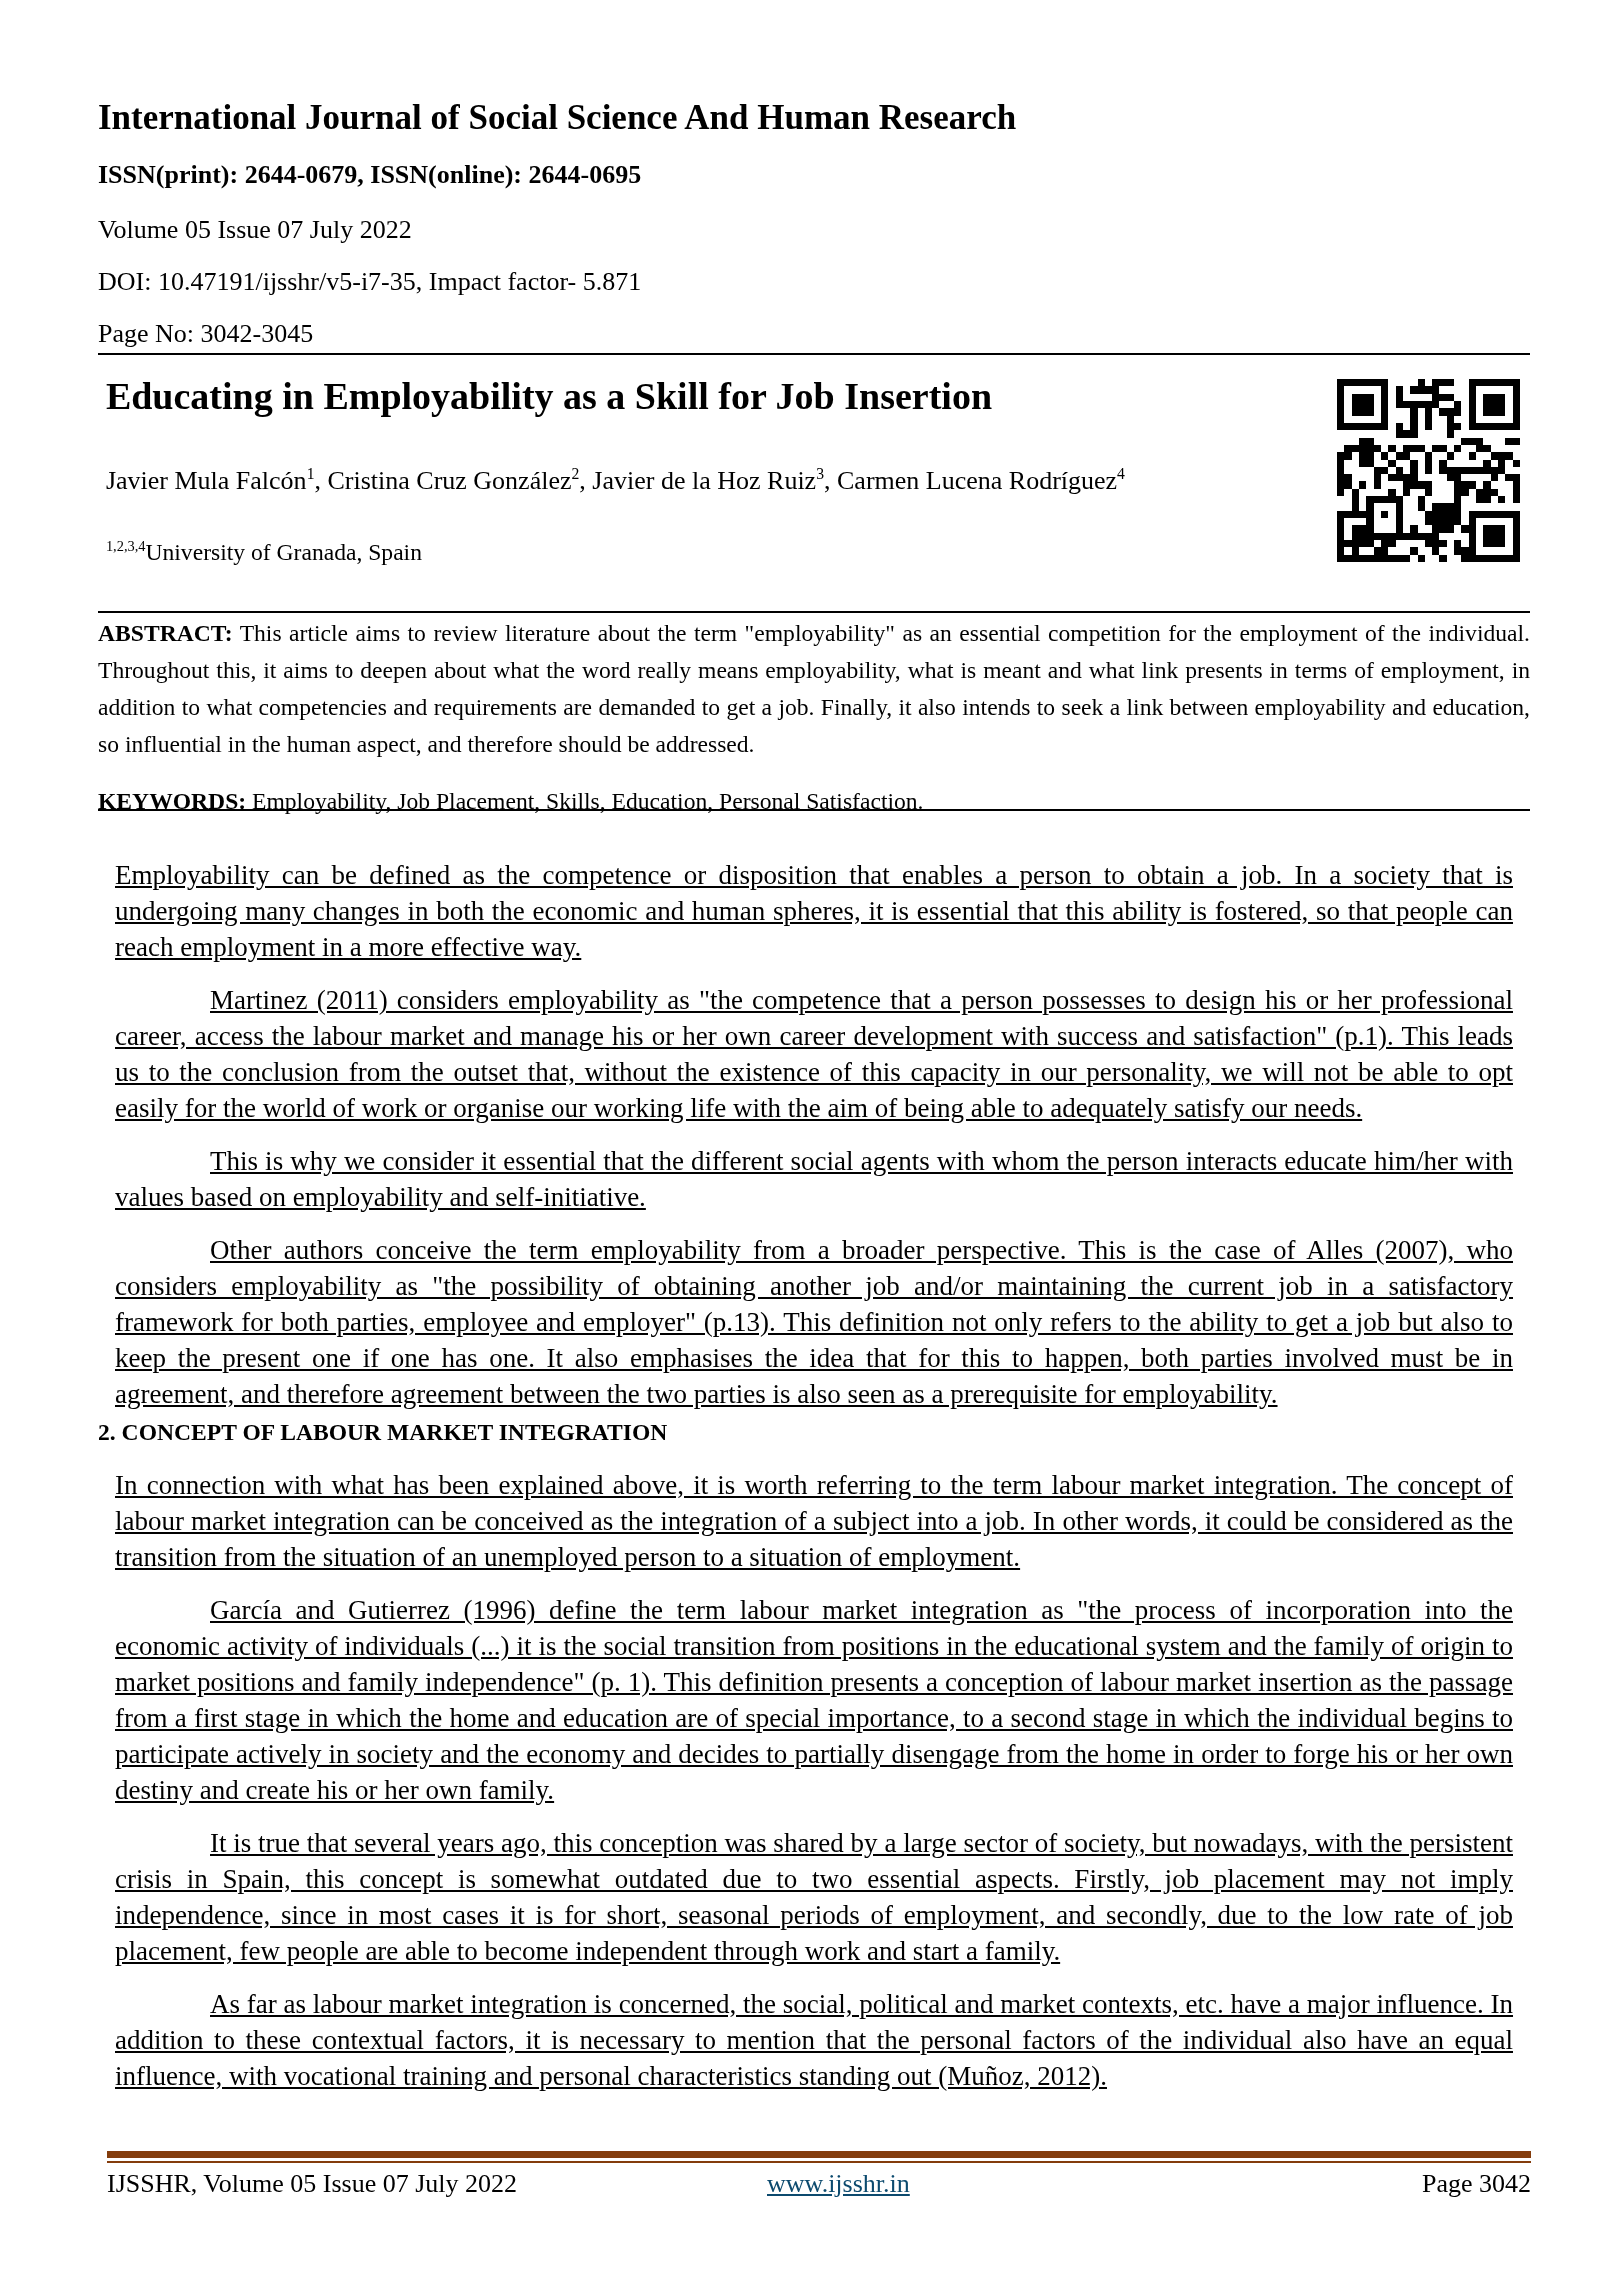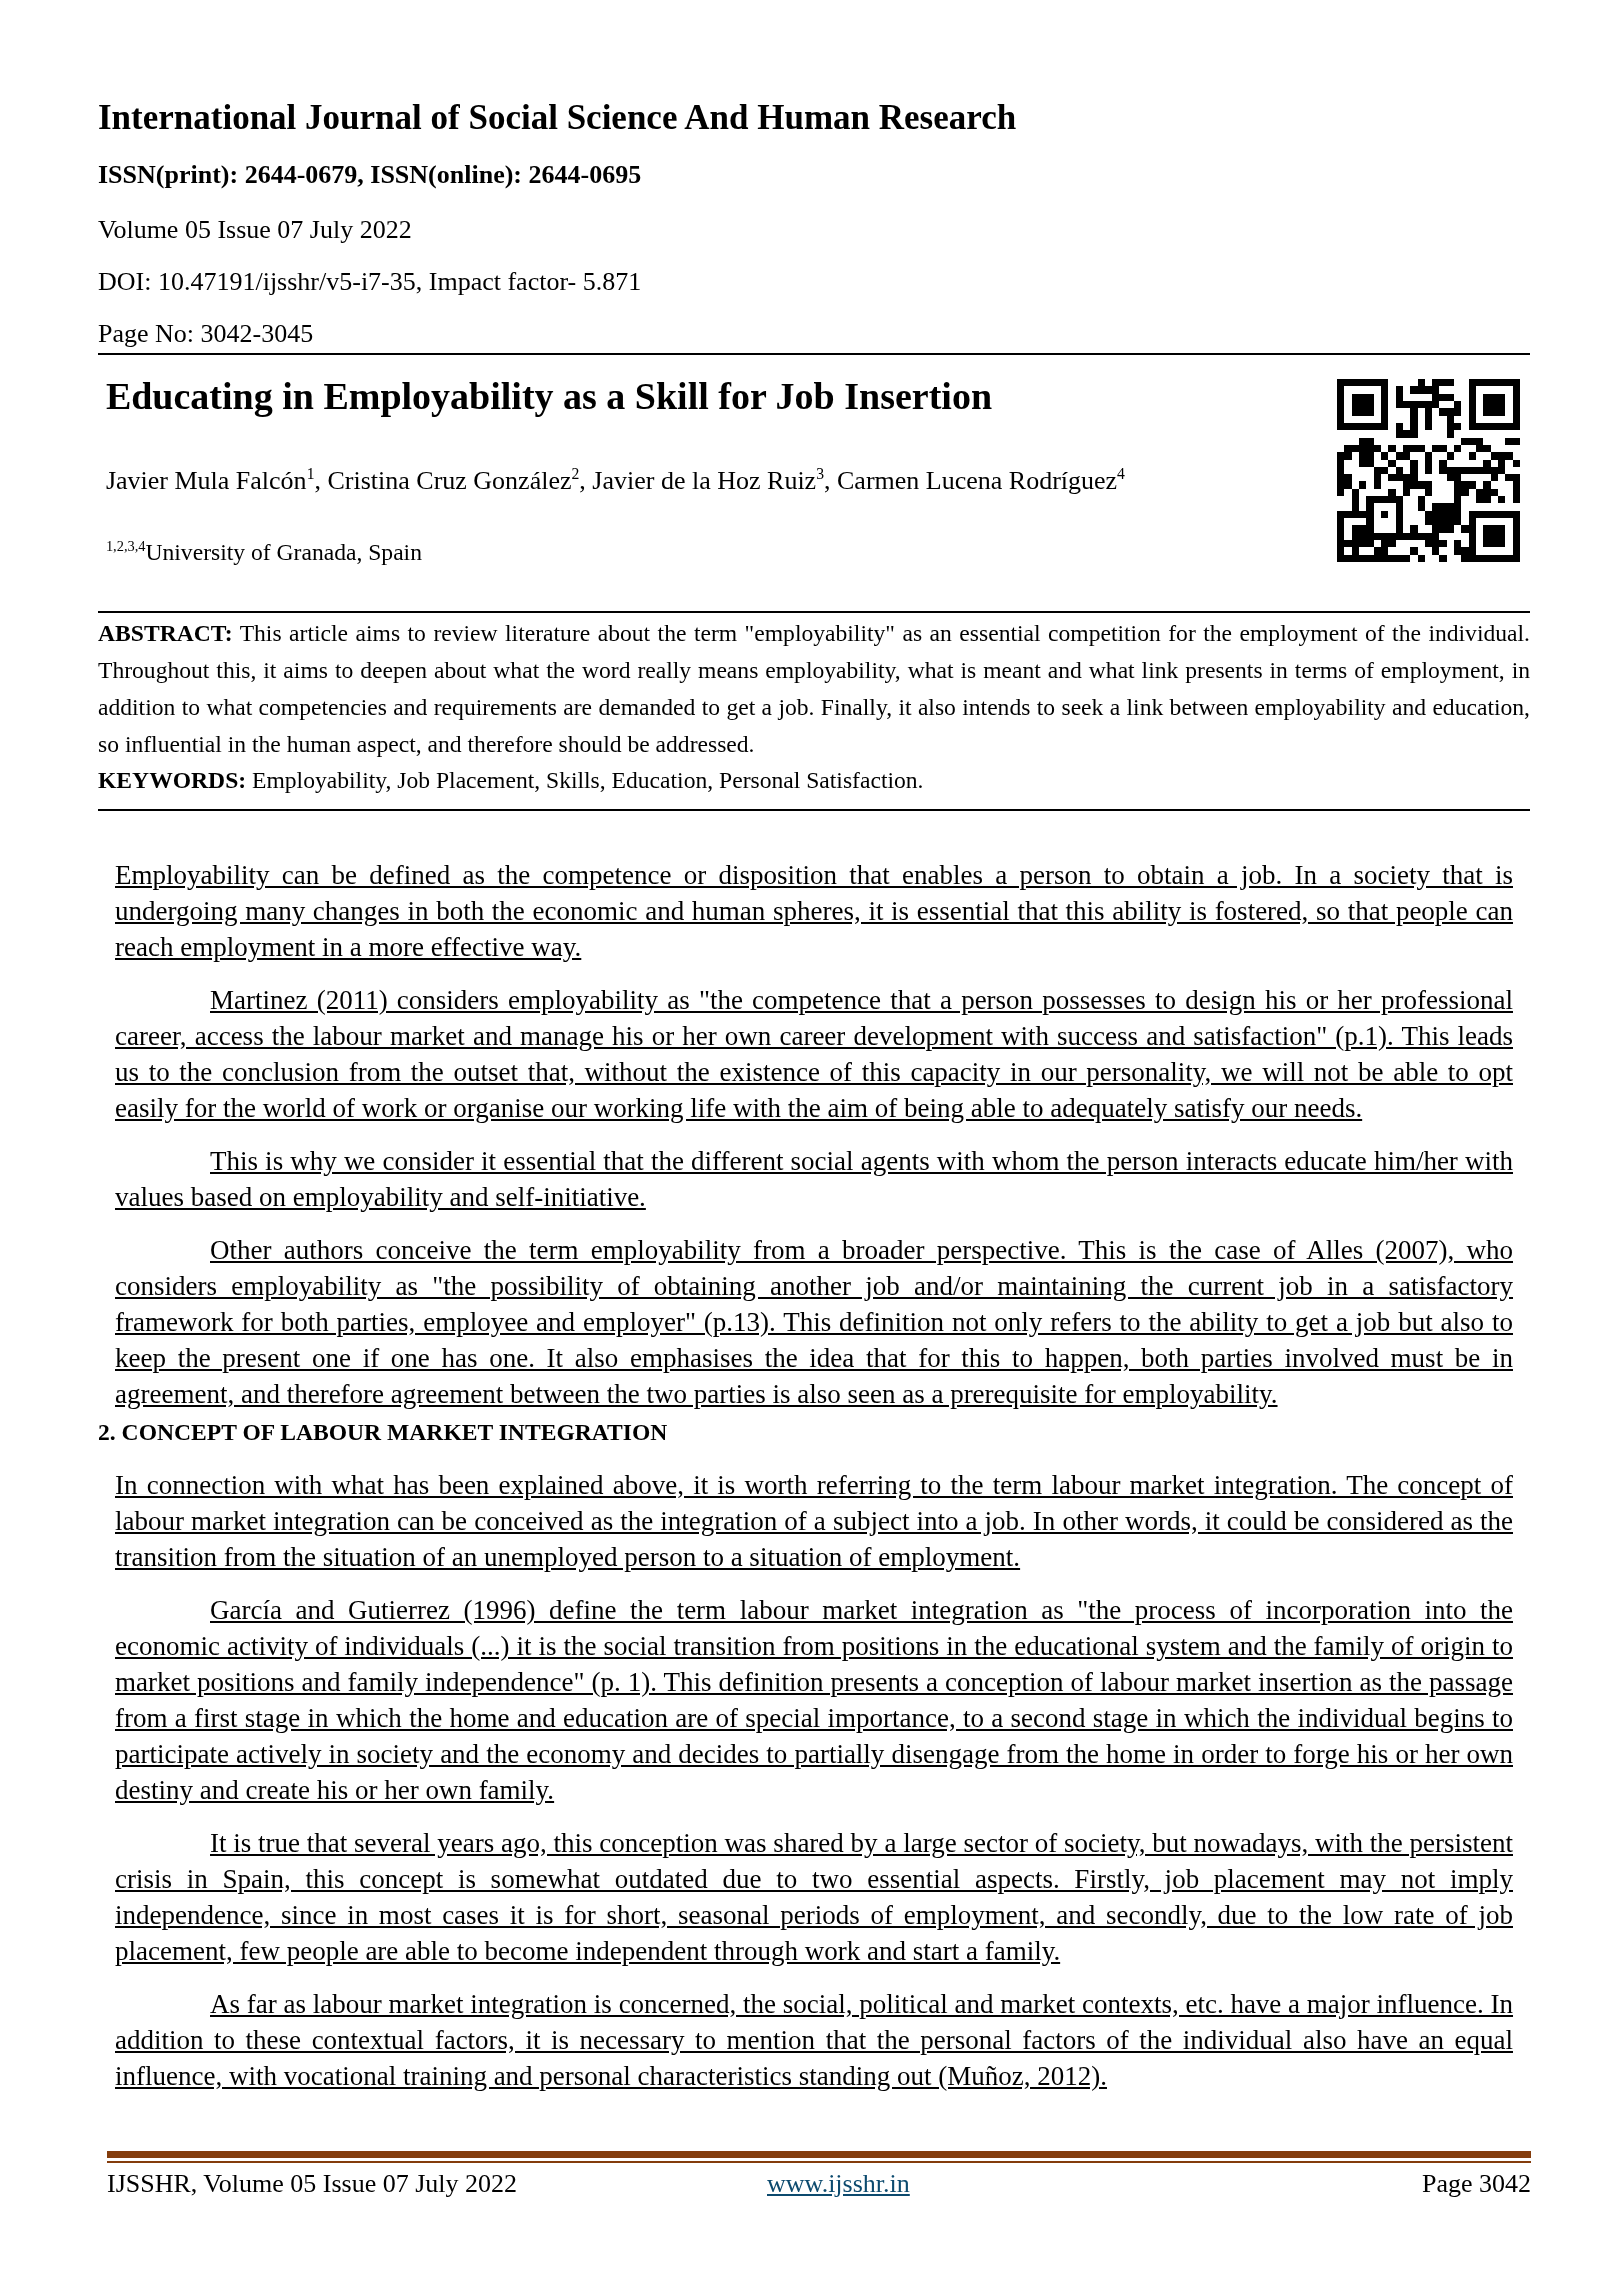--- a/index.html
+++ b/index.html
@@ -110,21 +110,21 @@
     position: absolute;
     top: 615px;
     left: 0;
     width: 1432px;
     font-size: 23.6px;
     line-height: 37px;
     text-align: justify;
   }
   .keywords {
     position: absolute;
-    top: 762px;
+    top: 783px;
     left: 0;
     font-size: 23.6px;
     line-height: 37px;
     white-space: nowrap;
     font-family: Liberation Serif, serif;
   }
   .label-bold { font-weight: bold; margin-top: 44px; }
   
   .section {
     position: absolute;

